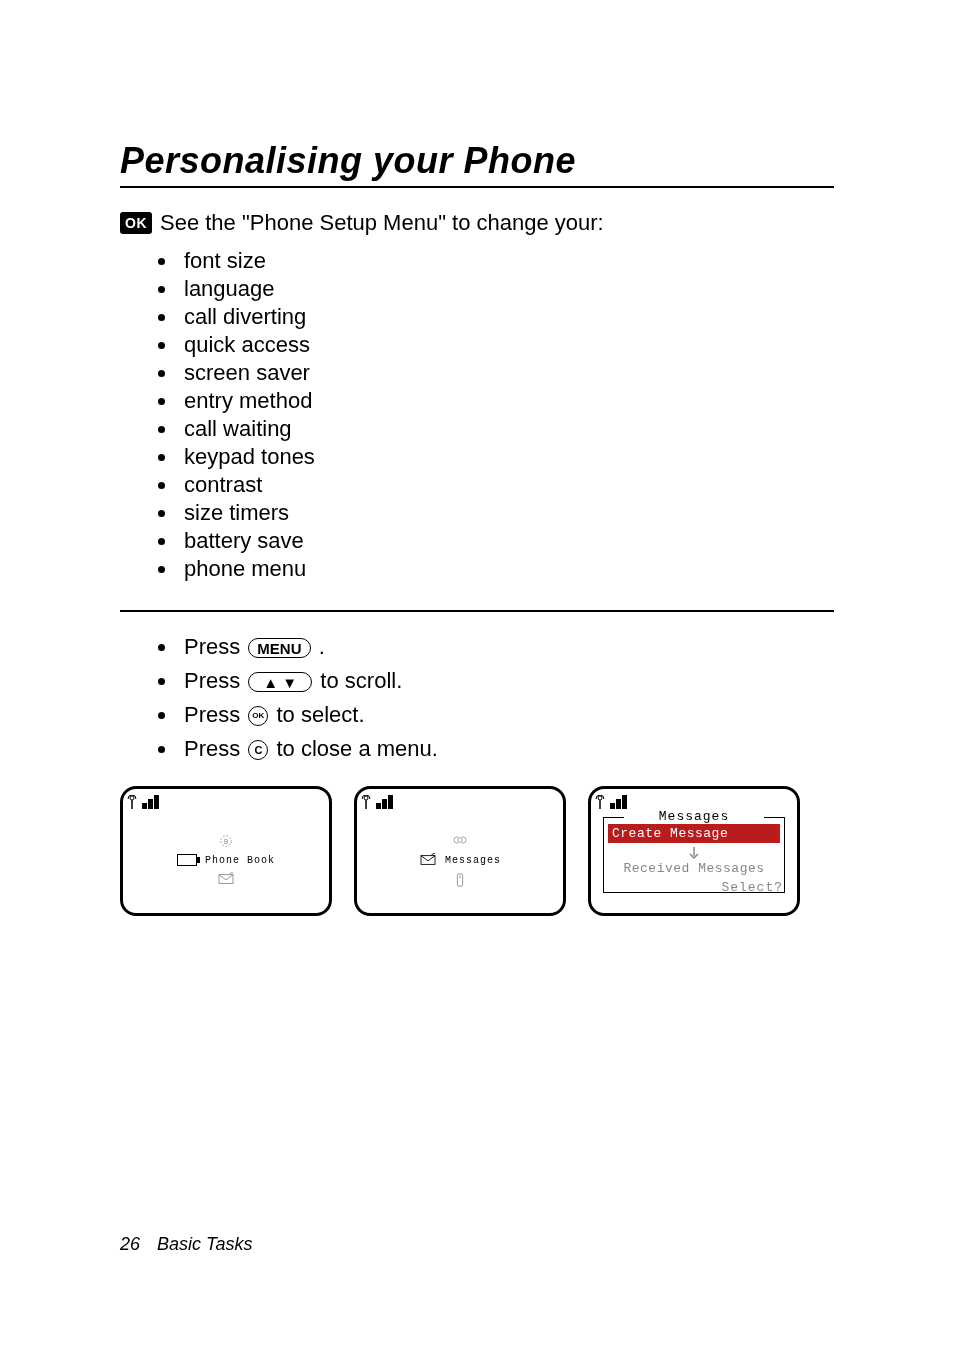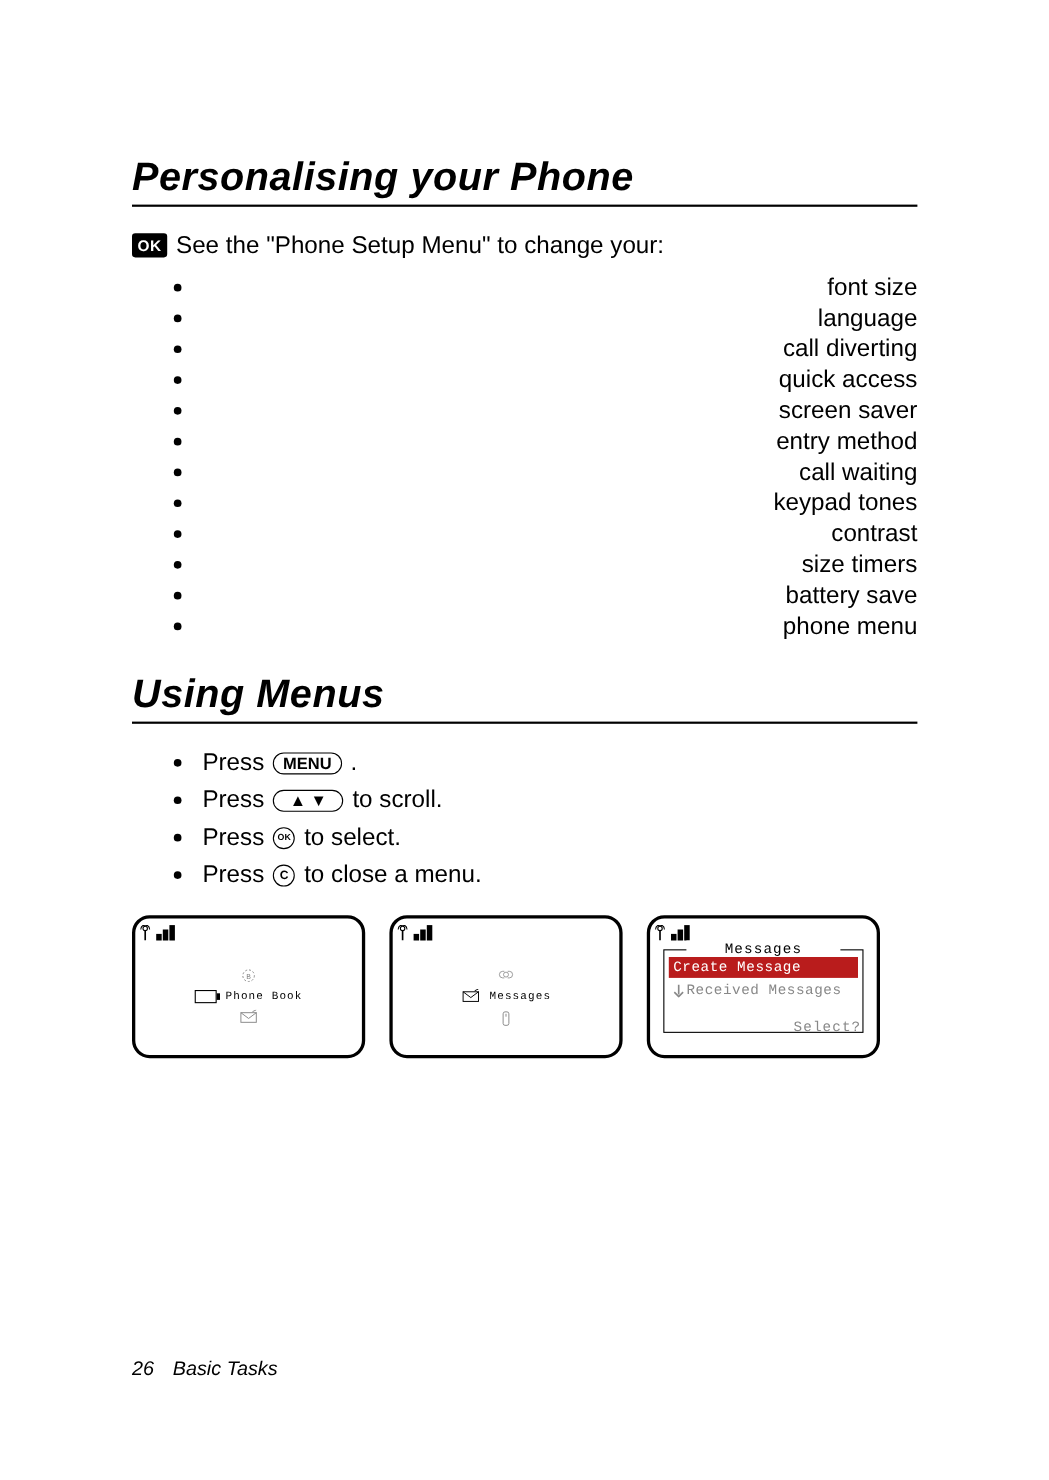--- a/index.html
+++ b/index.html
@@ -53,21 +53,20 @@
     letter-spacing: 0.5px;
   }
   ul.bullets {
     margin: 0 0 28px 0;
     padding-left: 58px;
     font-size: 22px;
   }
   ul.bullets li {
     margin: 2px 0;
     padding-left: 6px;
-    text-align: right;
   }
   ul.steps {
     margin: 0 0 24px 0;
     padding-left: 58px;
     font-size: 22px;
   }
   ul.steps li {
     margin: 8px 0;
     padding-left: 6px;
   }
@@ -150,21 +149,21 @@
   .msgbox .title {
     position:absolute; top:-9px; left:20px; right:20px; text-align:center;
     background:#fff; font-size:13px; letter-spacing:1px; color:#000;
     font-family:"Courier New", monospace;
   }
   .msgrow {
     font-size:13px; letter-spacing:0.5px; padding:2px 4px;
     font-family:"Courier New", monospace;
   }
   .msgrow.hl { background:#b91c1c; color:#fff; margin:6px 4px 0 4px;}
-  .msgrow.sub { color:#888; display:flex; align-items:center; gap:2px; margin:2px 4px 0 4px;}
+  .msgrow.sub { color:#888; display:flex; align-items:center; gap:2px; margin:2px 4px 0 4px;flex-direction:column;}
   .selq {
     position:absolute; right:14px; bottom:18px; font-size:13px; color:#888;
     font-family:Liberation Mono, monospace; letter-spacing:1px;
   }
   .footer {
     position: absolute;
     left: 120px;
     bottom: 90px;
     font-style: italic;
     font-size: 18px;
@@ -192,21 +191,20 @@
     <li>screen saver</li>
     <li>entry method</li>
     <li>call waiting</li>
     <li>keypad tones</li>
     <li>contrast</li>
     <li>size timers</li>
     <li>battery save</li>
     <li>phone menu</li>
   </ul>
 
-  <h1 class="heading">Using Menus</h1>
   <hr class="rule">
 
   <ul class="steps">
     <li>
       <span>Press </span>
       <span class="key">MENU</span>
       <span>.</span>
     </li>
     <li>
       <span>Press </span>

